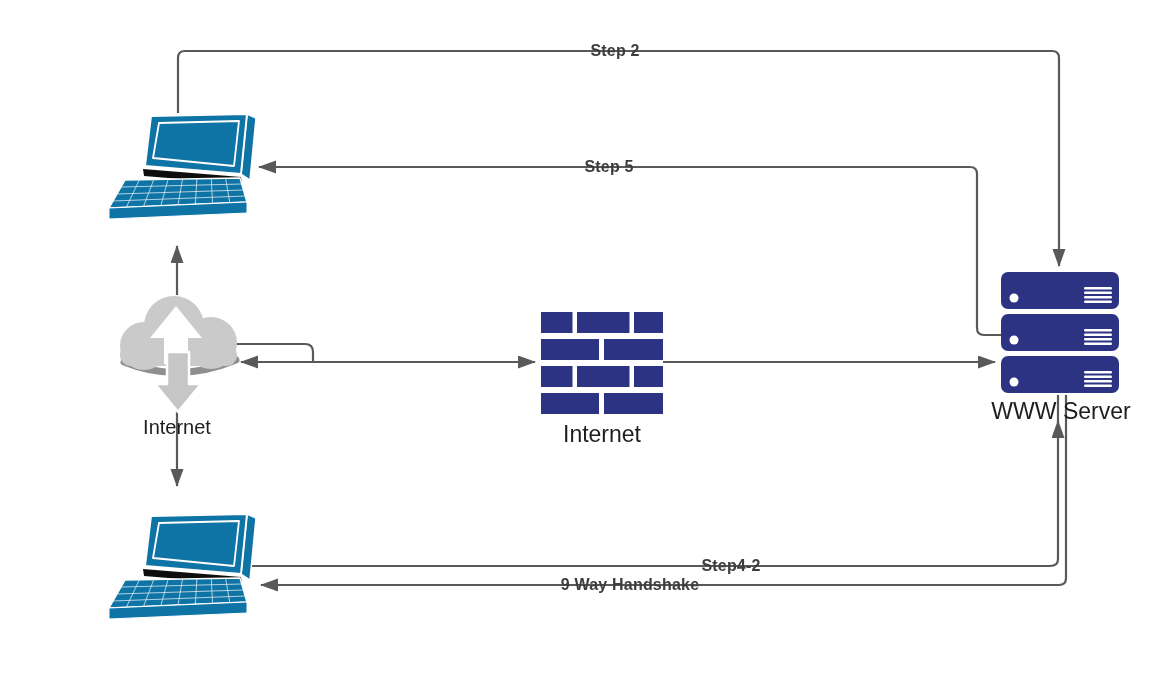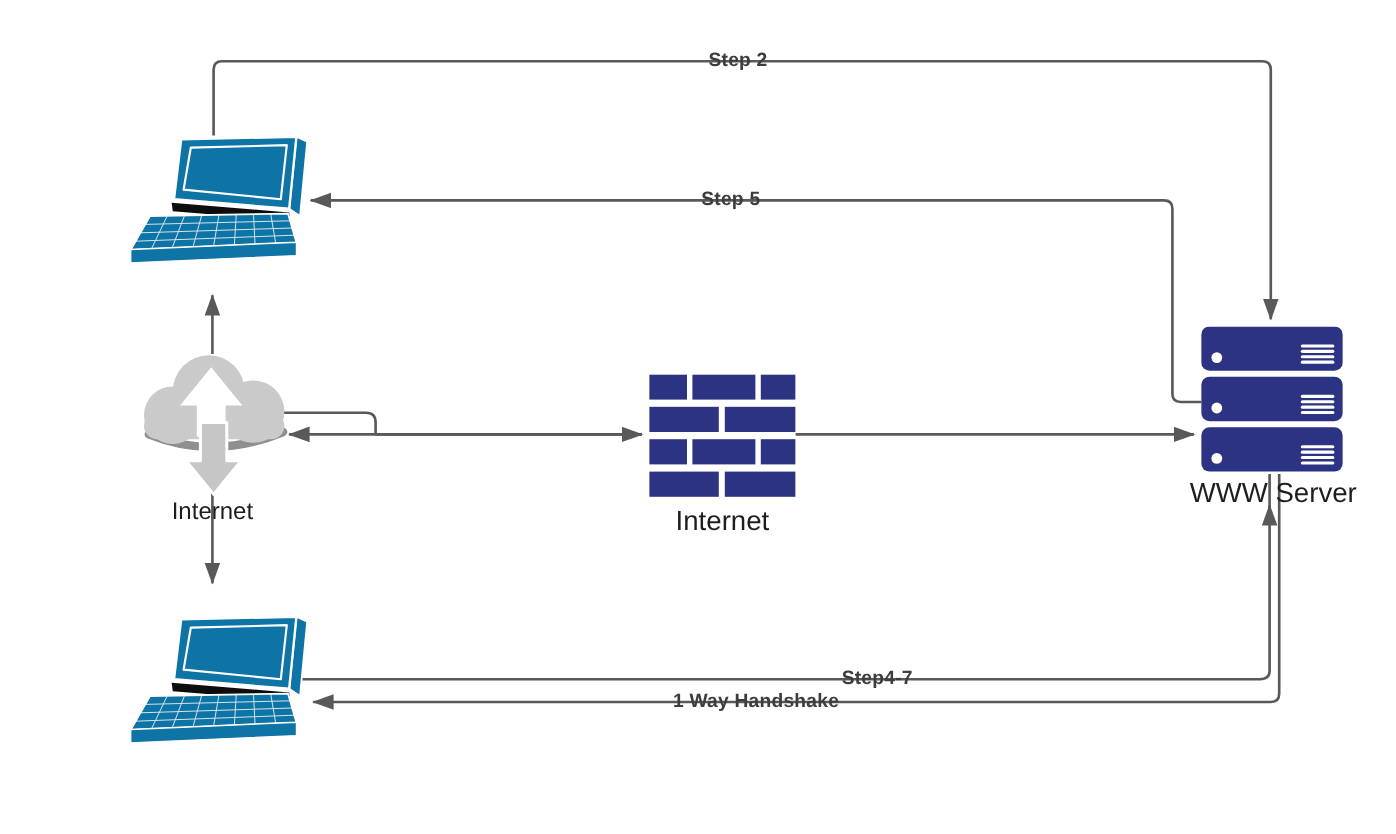--- a/index.html
+++ b/index.html
@@ -138,20 +138,20 @@
         <rect x="83" y="99" width="28" height="2.6" rx="1.3"></rect>
         <rect x="83" y="103.5" width="28" height="2.6" rx="1.3"></rect>
         <rect x="83" y="108" width="28" height="2.6" rx="1.3"></rect>
         <rect x="83" y="112.5" width="28" height="2.6" rx="1.3"></rect>
       </g>
     </g>
   </svg>
 
   <div class="edge-label" style="left:586px;top:51px">Step 2</div>
   <div class="edge-label" style="left:580px;top:167px">Step 5</div>
-  <div class="edge-label" style="left:702px;top:566px">Step4-7</div>
-  <div class="edge-label" style="left:601px;top:585px">1 Way Handshake</div>
+  <div class="edge-label" style="left:702px;top:566px">Step4-2</div>
+  <div class="edge-label" style="left:601px;top:585px">9 Way Handshake</div>
 
   <div class="node-label lg" style="left:148px;top:427px">Internet</div>
   <div class="node-label" style="left:573px;top:434px">Internet</div>
   <div class="node-label" style="left:1032px;top:411px">WWW Server</div>
 
 </div>
 
 </body></html>

